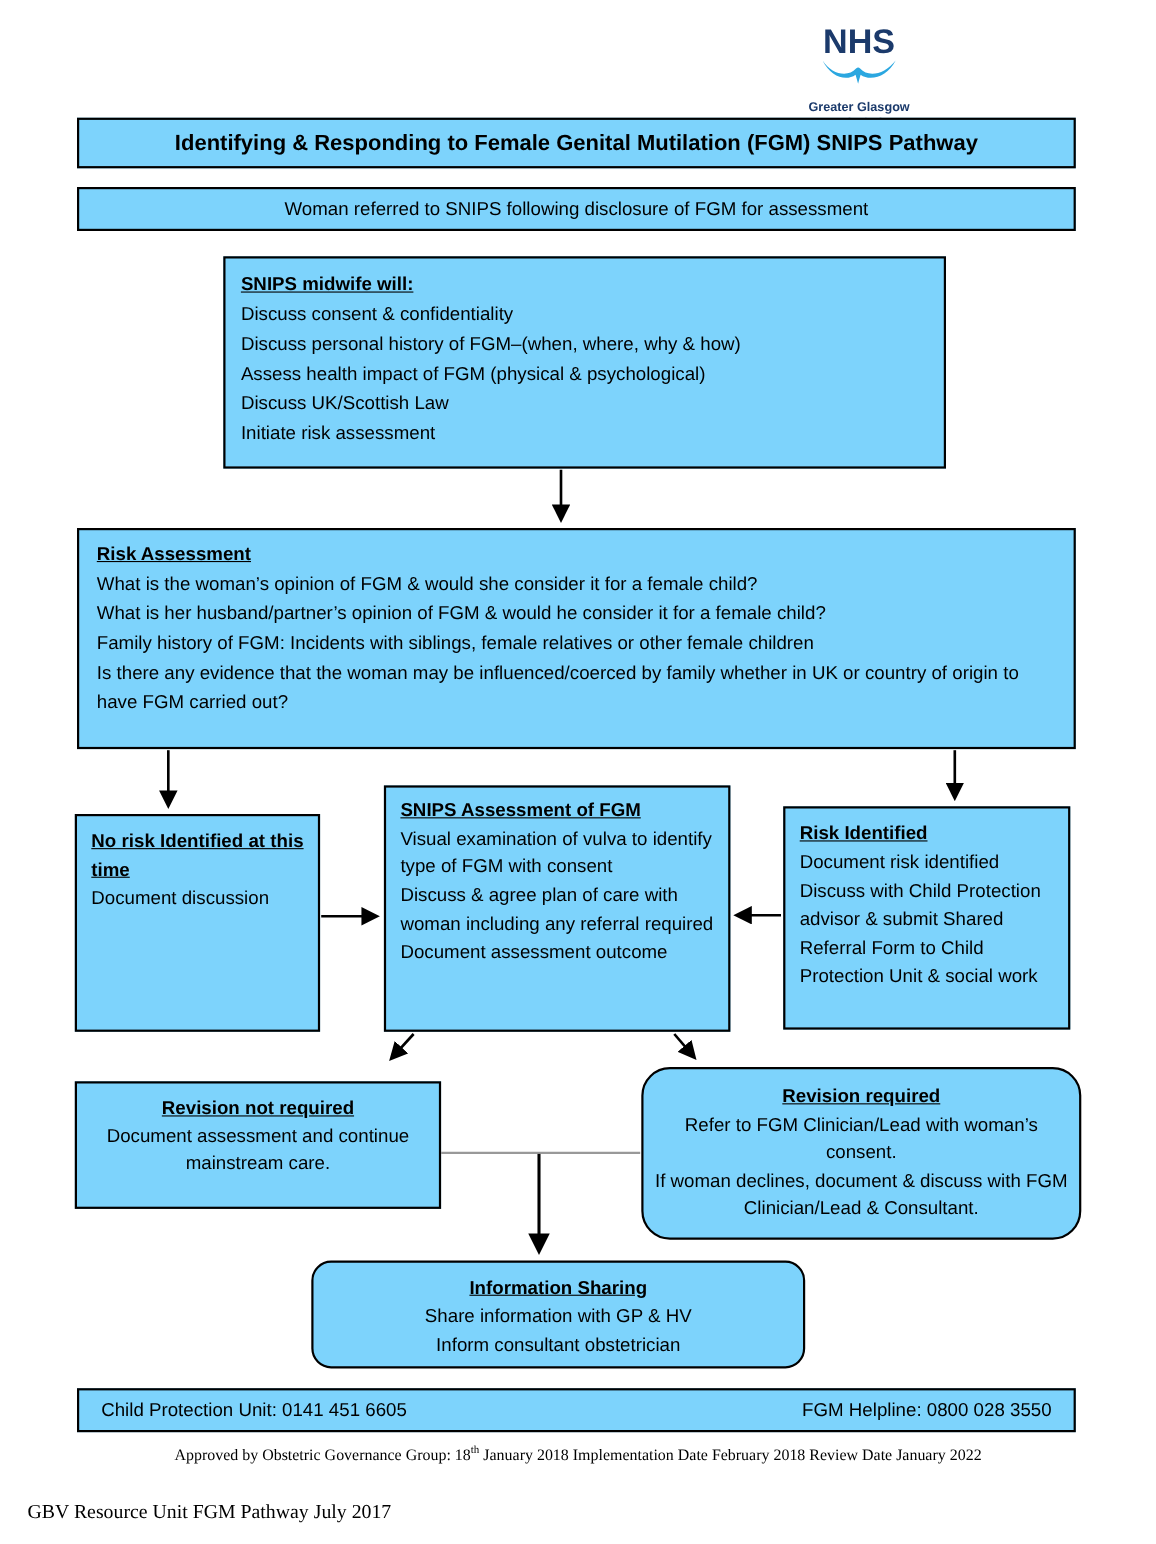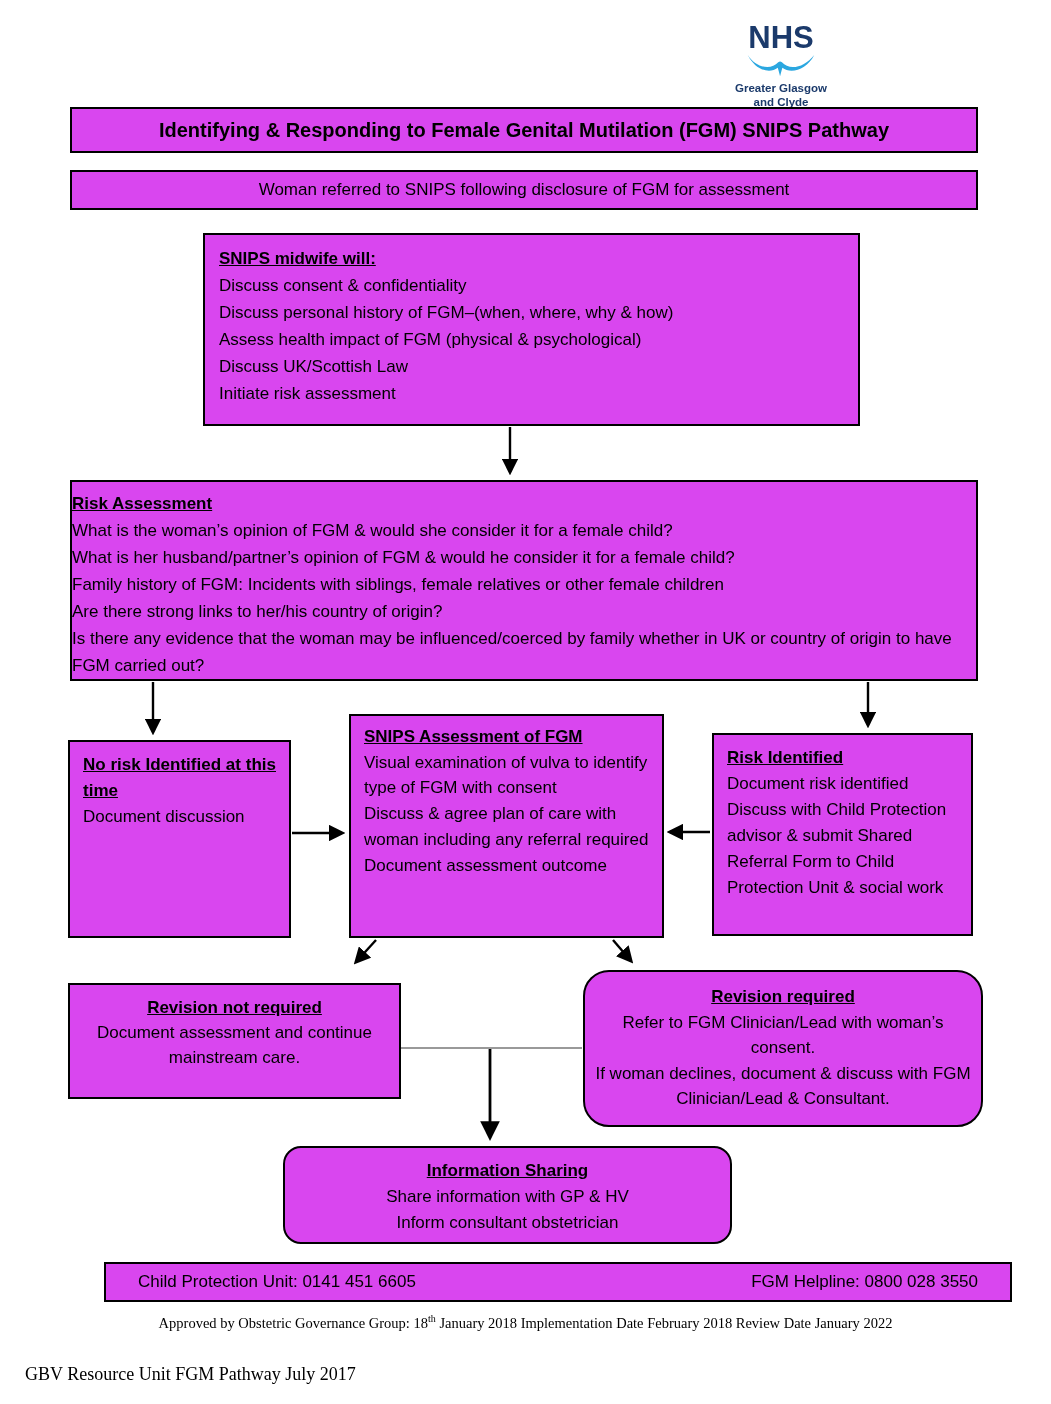--- a/index.html
+++ b/index.html
@@ -8,60 +8,60 @@
     width:1051px;height:1404px;
     background:#ffffff;
     font-family:"Liberation Sans", sans-serif;
     color:#000;
     overflow:hidden;
   }
   .box{
     position:absolute;
     border:2px solid #000;
     box-sizing:border-box;
-    background:#d946ef;
+    background:#7dd3fc;
   }
   .heading{
     font-weight:bold;
     text-decoration:underline;
   }
   
   #logo{
     position:absolute;left:731px;top:22px;width:100px;
     display:flex;flex-direction:column;align-items:center;
     text-align:center;line-height:1;
   }
   #logo .nhs{
     font-size:31px;font-weight:bold;letter-spacing:0px;
     margin-bottom:1px;
   }
   #logo .org{
     font-size:11.5px;font-weight:bold;line-height:1.2;
-    margin-top:4px;
+    margin-top:14px;
   }
   
   #title-box{
     left:70px;top:107px;width:908px;height:46px;
     display:flex;align-items:center;justify-content:center;
     font-size:20px;font-weight:bold;
   }
   #referral-box{
     left:70px;top:170px;width:908px;height:40px;
     display:flex;align-items:center;justify-content:center;
     font-size:17px;
   }
   
   #midwife-box{
     left:203px;top:233px;width:657px;height:193px;
     padding:10px 14px;font-size:17px;line-height:27px;
   }
   
   #risk-box{
     left:70px;top:480px;width:908px;height:201px;
-    padding:8px 0;font-size:17px;line-height:27px;
+    padding:8px 16px;font-size:17px;line-height:27px;
   }
   
   #no-risk-box{
     left:68px;top:740px;width:223px;height:198px;
     padding:10px 13px;font-size:17px;line-height:26px;
   }
   #no-risk-box .heading{display:block;text-align:justify;}
   #snips-box{
     left:349px;top:714px;width:315px;height:224px;
     padding:8px 13px;font-size:17px;line-height:25.7px;
@@ -84,22 +84,22 @@
   }
   #info-box{
     left:283px;top:1146px;width:449px;height:98px;
     padding:10px 8px;font-size:17px;line-height:26px;
     text-align:center;
     border-radius:18px;
   }
   
   #contact-bar{
     left:70px;top:1262px;width:908px;height:40px;
-    padding:0 32px;font-size:17px;
-    display:flex;align-items:center;justify-content:space-between;margin-left:34px;
+    padding:0 20px;font-size:17px;
+    display:flex;align-items:center;justify-content:space-between;
   }
   
   #approval{
     position:absolute;left:0;top:1313px;width:1051px;
     text-align:center;
     font-family:"Liberation Serif", serif;
     font-size:14.5px;
   }
   #approval sup{font-size:10px;}
   #gbv{
@@ -147,21 +147,20 @@
     <div>Assess health impact of FGM (physical &amp; psychological)</div>
     <div>Discuss UK/Scottish Law</div>
     <div>Initiate risk assessment</div>
   </div>
 
   <div class="box" id="risk-box">
     <div class="heading">Risk Assessment</div>
     <div>What is the woman’s opinion of FGM &amp; would she consider it for a female child?</div>
     <div>What is her husband/partner’s opinion of FGM &amp; would he consider it for a female child?</div>
     <div>Family history of FGM: Incidents with siblings, female relatives or other female children</div>
-    <div>Are there strong links to her/his country of origin?</div>
     <div>Is there any evidence that the woman may be influenced/coerced by family whether in UK or country of origin to have FGM carried out?</div>
   </div>
 
   <div class="box" id="no-risk-box">
     <span class="heading">No risk Identified at this time</span>
     <div>Document discussion</div>
   </div>
 
   <div class="box" id="snips-box">
     <div class="heading">SNIPS Assessment of FGM</div>

